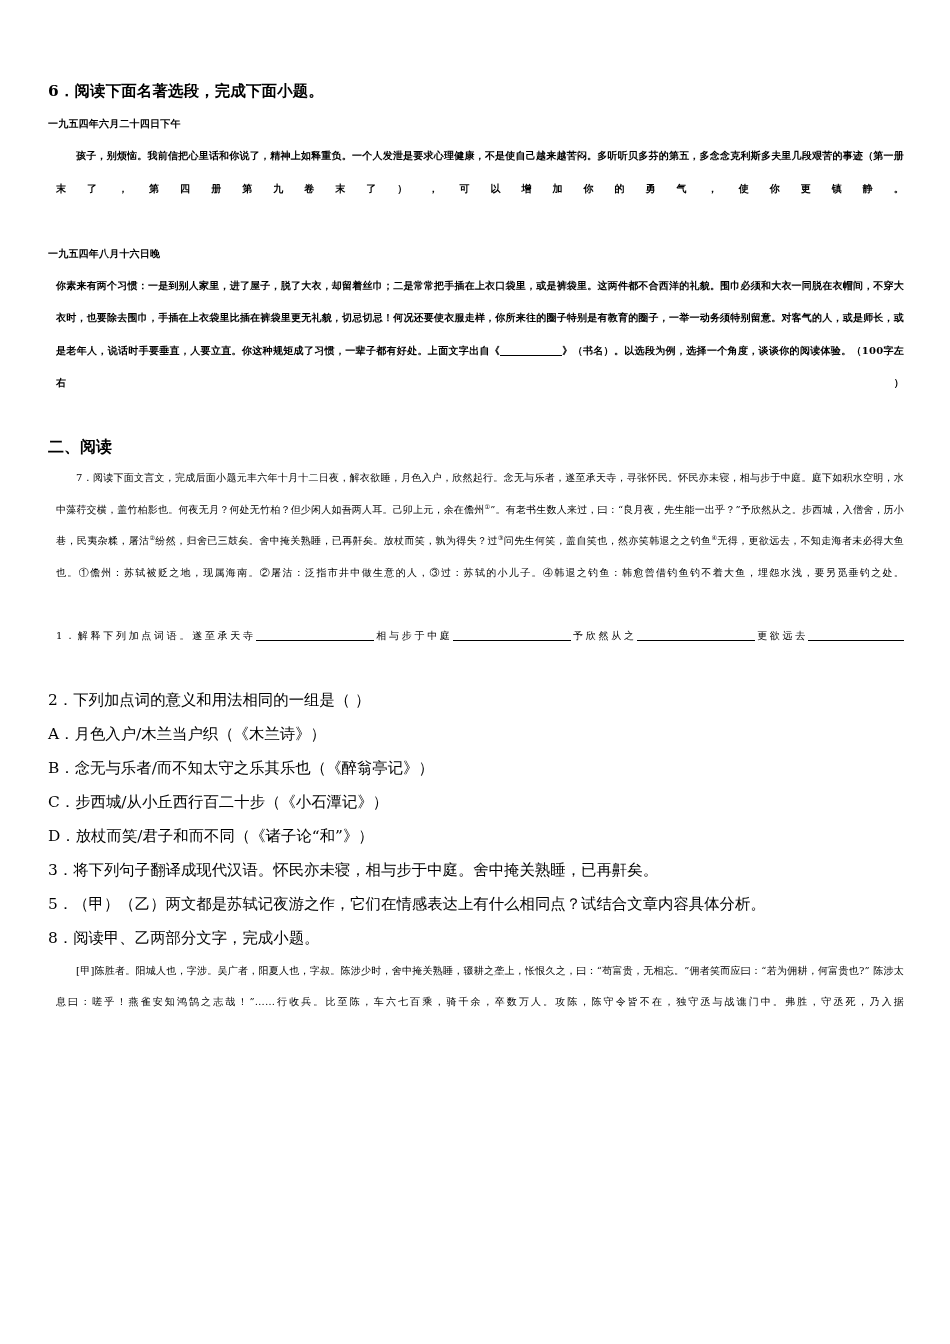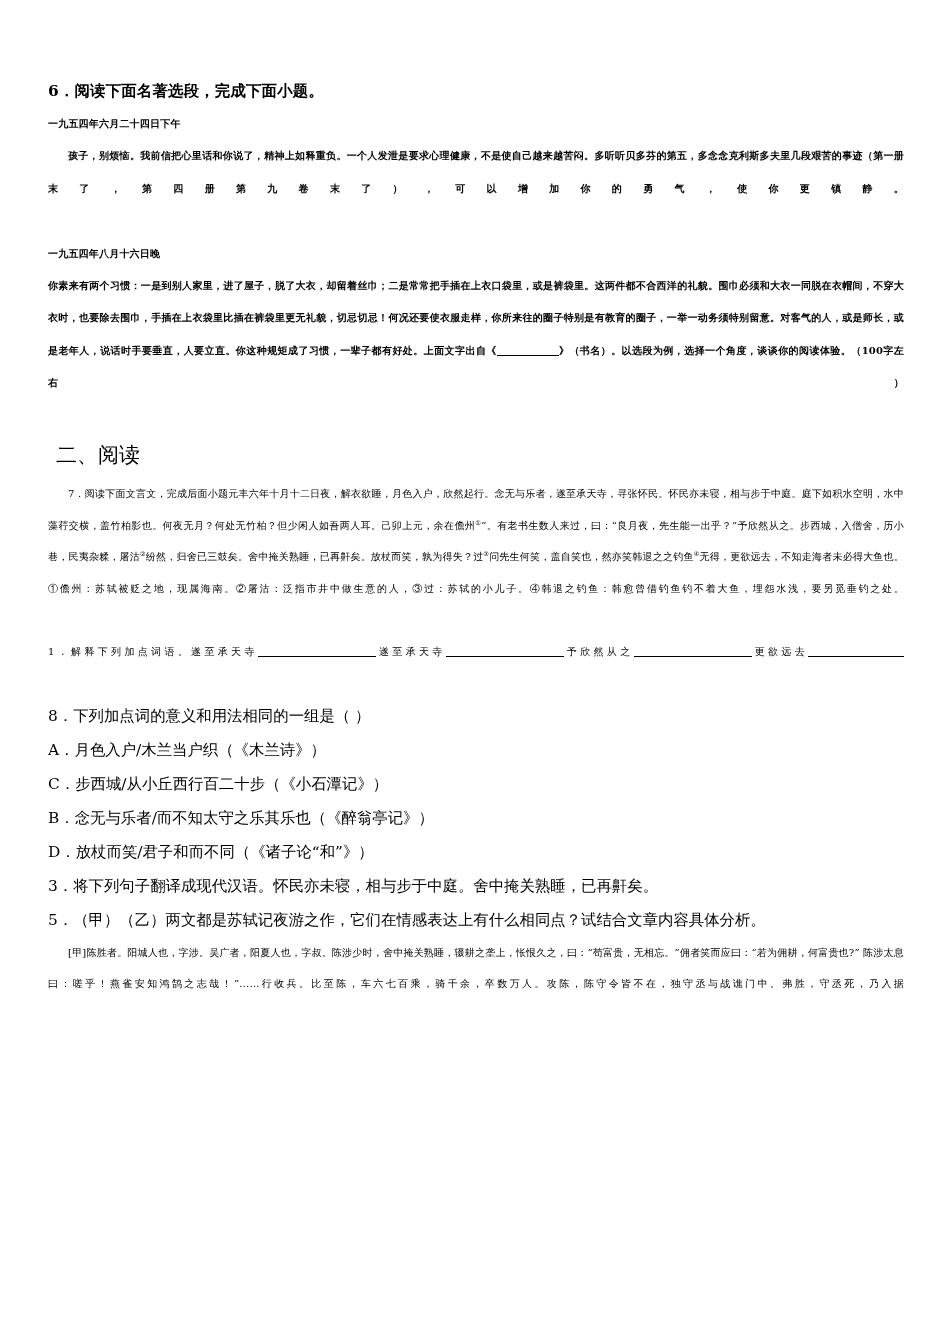--- a/index.html
+++ b/index.html
@@ -19,27 +19,27 @@
 
   .ln {
     font-size:10px;
     line-height:32.4px;
     text-align:justify;
     text-justify:inter-ideograph;
     white-space:normal;
     letter-spacing:0.2px;
     margin:0;
   }
-  .ln.just { text-align:justify; }
+  .ln.just { text-align:justify;margin-left:8px; }
   .ln.just::after { content:""; display:inline-block; width:100%; height:0; }
 
   .q-head { font-size:15.4px; line-height:34px; }
   .indent2 { text-indent:2em; }
 
-  .sec-title { font-weight:400; font-size:21px; line-height:30px; margin:8px; }
+  .sec-title { font-weight:700; font-size:16px; line-height:30px; margin:0; }
 
   .s2 .ln { font-weight:400; }
   .s2 { font-weight:400; }
 
   .opt { font-size:15.4px; line-height:34px; margin:0; }
 
   .blank {
     display:inline-block;
     border-bottom:1.3px solid #000;
     vertical-align:-2px;
@@ -71,31 +71,32 @@
 
       <p class="ln just"><span>你素来有两个习惯：一是到别人家里，进了屋子，脱了大衣，却留着丝巾；二是常常把手插在上衣口袋里，或是裤袋里。这两件都不合西洋的礼貌。围巾必须和大衣一同脱在衣帽间，不穿大衣时，也要除去围巾，手插在上衣袋里比插在裤袋里更无礼貌，切忌切忌！何况还要使衣服走样，你所来往的圈子特别是有教育的圈子，一举一动务须特别留意。对客气的人，或是师长，或是老年人，说话时手要垂直，人要立直。你这种规矩成了习惯，一辈子都有好处。上面文字出自《</span><span class="blank b-title"></span><span>》（书名）。以选段为例，选择一个角度，谈谈你的阅读体验。（100字左右）</span></p>
     </div>
 
     <div class="s2">
 
       <p class="sec-title">二、阅读</p>
 
       <p class="ln just indent2 tight"><span>7．阅读下面文言文，完成后面小题元丰六年十月十二日夜，解衣欲睡，月色入户，欣然起行。念无与乐者，遂至承天寺，寻张怀民。怀民亦未寝，相与步于中庭。庭下如积水空明，水中藻荇交横，盖竹柏影也。何夜无月？何处无竹柏？但少闲人如吾两人耳。己卯上元，余在儋州</span><sup>①</sup><span>”。有老书生数人来过，曰：“良月夜，先生能一出乎？”予欣然从之。步西城，入僧舍，历小巷，民夷杂糅，屠沽</span><sup>②</sup><span>纷然，归舍已三鼓矣。舍中掩关熟睡，已再鼾矣。放杖而笑，孰为得失？过</span><sup>③</sup><span>问先生何笑，盖自笑也，然亦笑韩退之之钓鱼</span><sup>④</sup><span>无得，更欲远去，不知走海者未必得大鱼也。①儋州：苏轼被贬之地，现属海南。②屠沽：泛指市井中做生意的人，③过：苏轼的小儿子。④韩退之钓鱼：韩愈曾借钓鱼钓不着大鱼，埋怨水浅，要另觅垂钓之处。</span></p>
 
-      <p class="ln just tight"><span>1．解释下列加点词语。遂至承天寺</span><span class="blank b-long"></span><span>遂至承天寺</span><span class="blank b-long"></span><span>予欣然从之</span><span class="blank b-long"></span><span>更欲远去</span><span class="blank b-short"></span></p>
+      <p class="ln just tight"><span>1．解释下列加点词语。遂至承天寺</span><span class="blank b-long"></span><span>相与步于中庭</span><span class="blank b-long"></span><span>予欣然从之</span><span class="blank b-long"></span><span>更欲远去</span><span class="blank b-short"></span></p>
 
-      <p class="opt">8．下列加点词的意义和用法相同的一组是（      ）</p>
+      <p class="opt">2．下列加点词的意义和用法相同的一组是（      ）</p>
 
       <p class="opt">A．月色入户/木兰当户织（《木兰诗》）</p>
+      <p class="opt">B．念无与乐者/而不知太守之乐其乐也（《醉翁亭记》）</p>
       <p class="opt">C．步西城/从小丘西行百二十步（《小石潭记》）</p>
-      <p class="opt">B．念无与乐者/而不知太守之乐其乐也（《醉翁亭记》）</p>
       <p class="opt">D．放杖而笑/君子和而不同（《诸子论“和”》）</p>
 
       <p class="opt">3．将下列句子翻译成现代汉语。怀民亦未寝，相与步于中庭。舍中掩关熟睡，已再鼾矣。</p>
 
       <p class="opt">5．（甲）（乙）两文都是苏轼记夜游之作，它们在情感表达上有什么相同点？试结合文章内容具体分析。</p>
 
+      <p class="opt">8．阅读甲、乙两部分文字，完成小题。</p>
 
       <p class="ln just indent2 tight">[甲]陈胜者。阳城人也，字涉。吴广者，阳夏人也，字叔。陈涉少时，舍中掩关熟睡，辍耕之垄上，怅恨久之，曰：“苟富贵，无相忘。”佣者笑而应曰：“若为佣耕，何富贵也?”  陈涉太息曰：嗟乎！燕雀安知鸿鹄之志哉！”……行收兵。比至陈，车六七百乘，骑千余，卒数万人。攻陈，陈守令皆不在，独守丞与战谯门中。弗胜，守丞死，乃入据</p>
     </div>
 
   </div>
 </div>
 
 </body></html>

